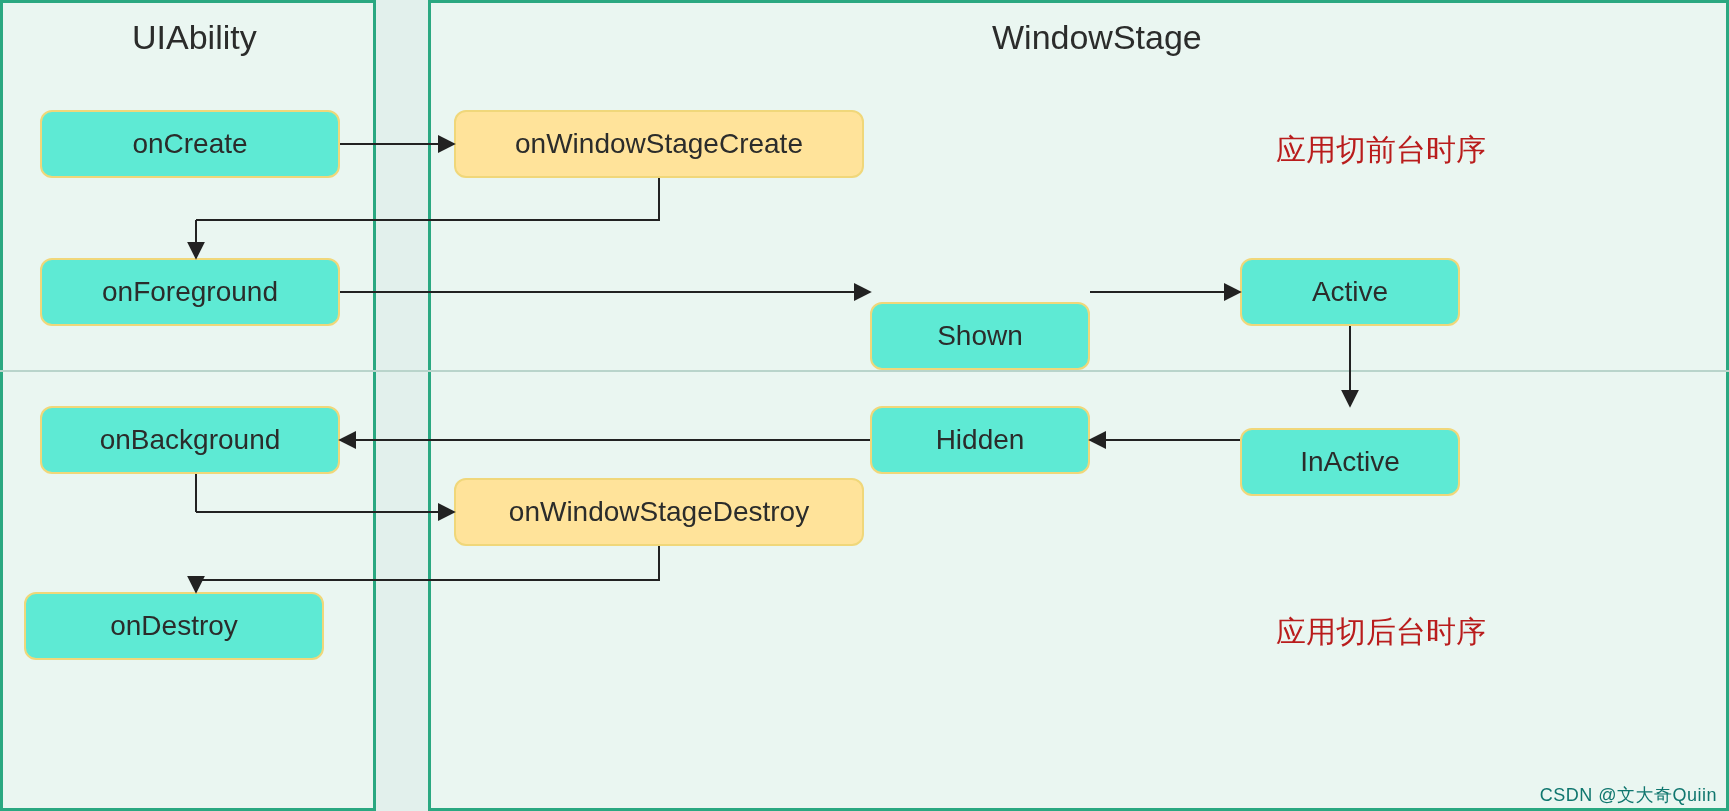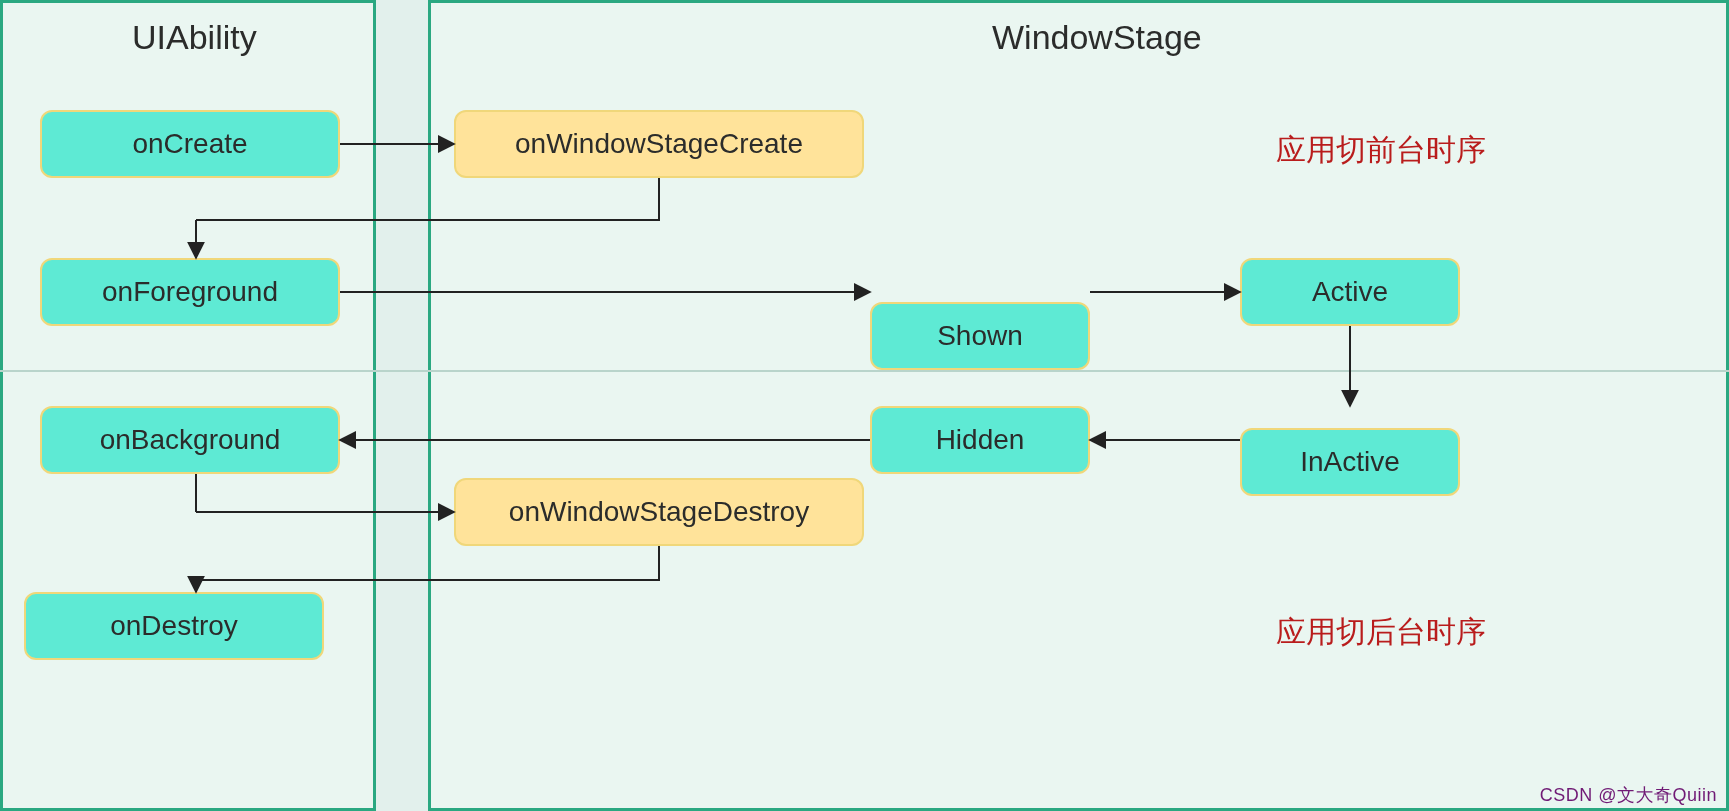--- a/index.html
+++ b/index.html
@@ -68,21 +68,21 @@
   .annotation {
     position: absolute;
     font-size: 30px;
     color: #b91c1c;
   }
   .watermark {
     position: absolute;
     right: 12px;
     bottom: 4px;
     font-size: 18px;
-    color: #701a75;
+    color: #0f766e;
     letter-spacing: 0.5px;
   }
   svg.arrows {
     position: absolute;
     left: 0;
     top: 0;
     width: 1729px;
     height: 811px;
     pointer-events: none;
   }

